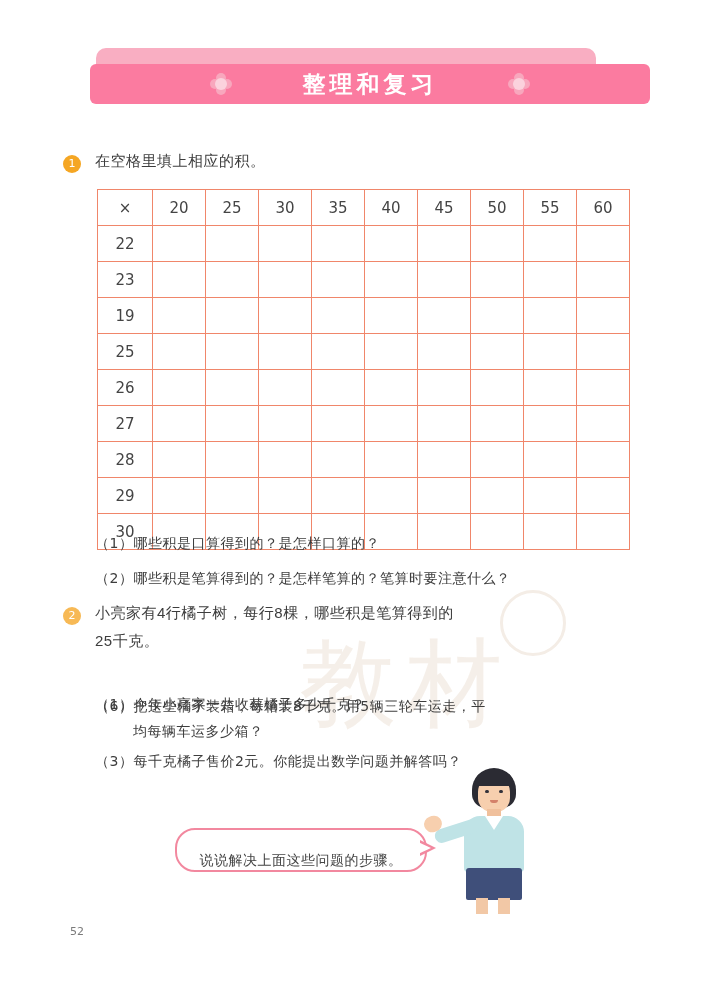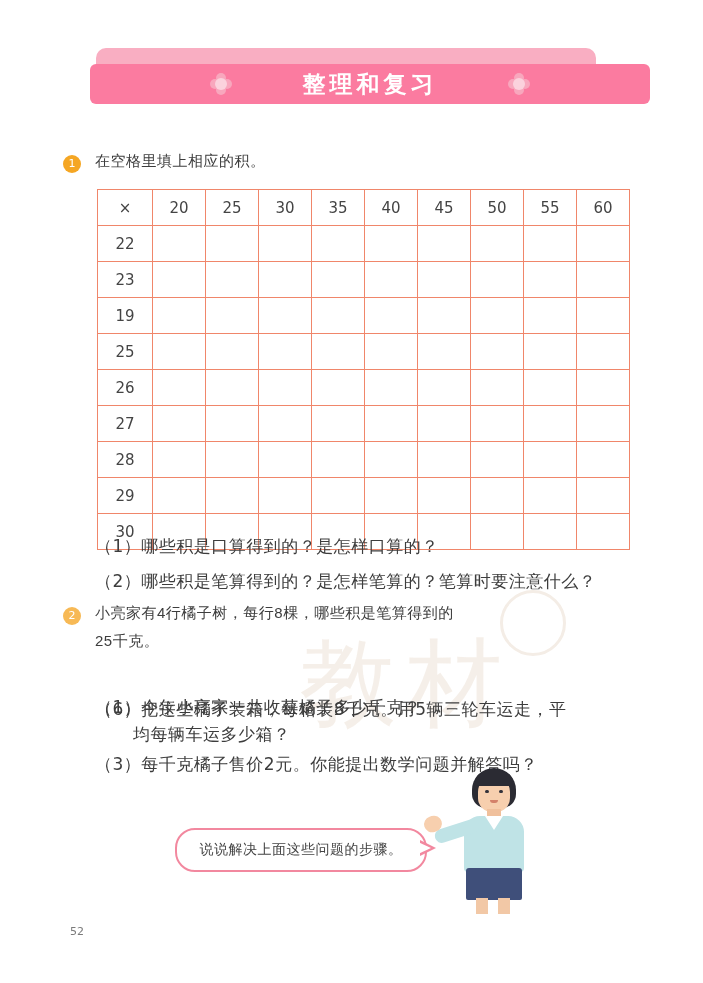--- a/index.html
+++ b/index.html
@@ -130,39 +130,39 @@
   table.grid td.corner {
     width: 52px;
   }
   table.grid td.rowhead {
     width: 52px;
   }
 
   
   .subitem {
     position: absolute;
-    font-size: 17px;
+    font-size: 14px;
     color: #3d3d3d;
     font-family: "DejaVu Sans", sans-serif;
     letter-spacing: 0.5px;
     white-space: nowrap;
   }
 
   
   .bubble {
     position: absolute;
     left: 175px;
     top: 828px;
     width: 248px;
     height: 40px;
     border: 2px solid #f2889f;
     border-radius: 20px;
     background: #ffffff;
     display: flex;
-    align-items: center;
+    align-items: flex-end;
     justify-content: center;
   }
   .bubble-text {
     font-size: 14px;
     color: #444444;
     font-family: "DejaVu Sans", sans-serif;
     letter-spacing: 0.5px;
   }
   .bubble-tail {
     position: absolute;

